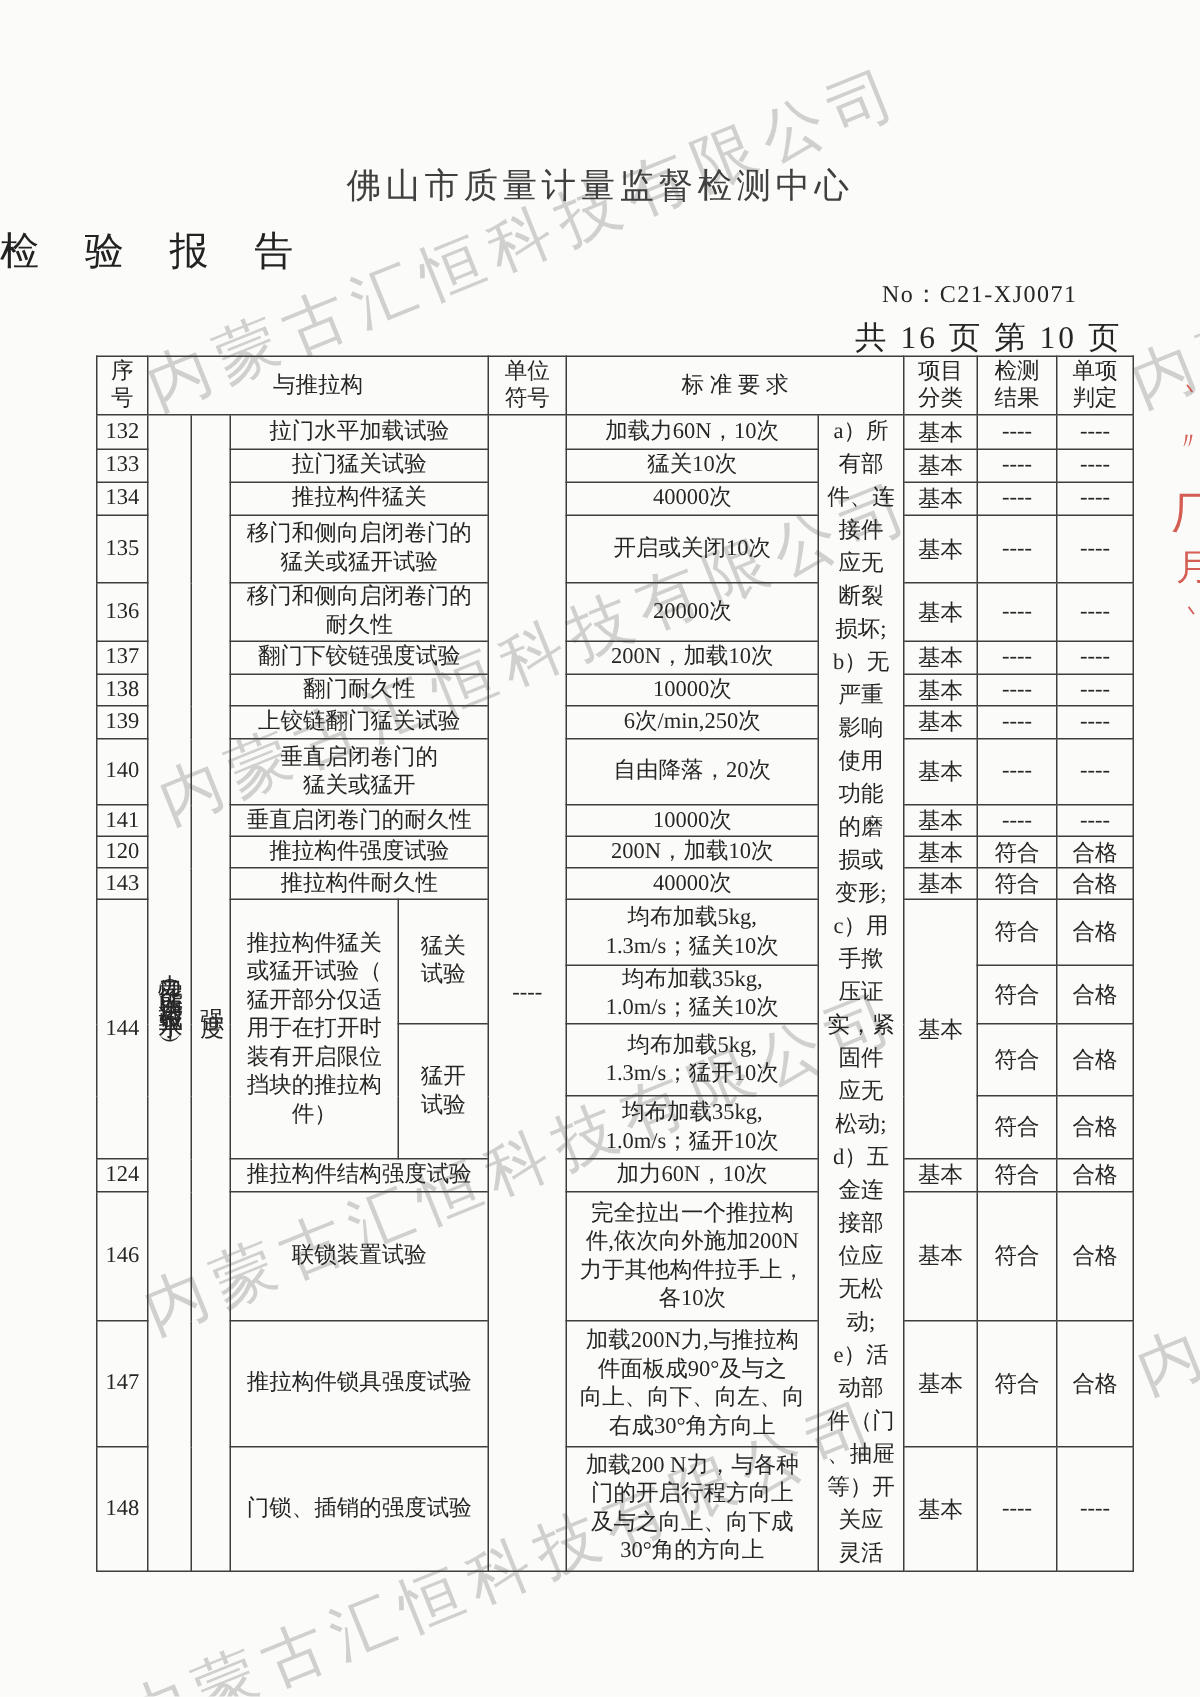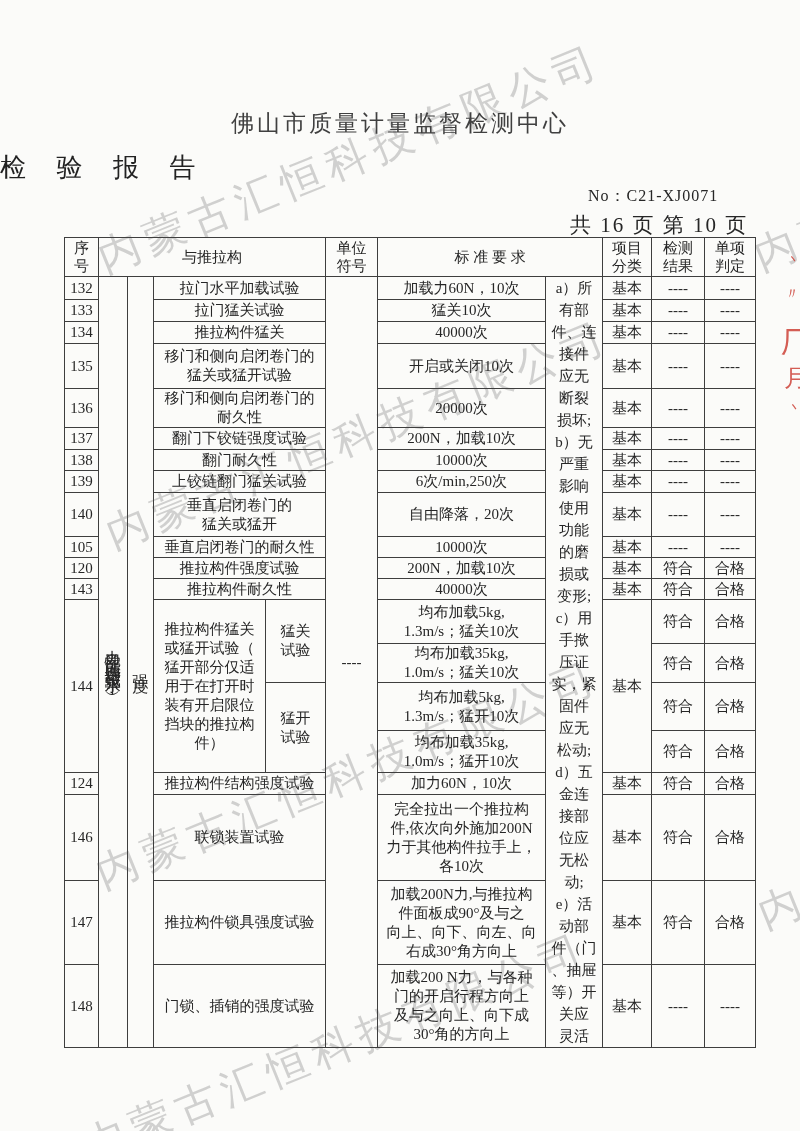--- a/index.html
+++ b/index.html
@@ -272,21 +272,21 @@
       <td class="seq">140</td>
       <td class="item" colspan="2">垂直启闭卷门的
 猛关或猛开</td>
       <td class="std">自由降落，20次</td>
       <td>基本</td>
       <td>----</td>
       <td>----</td>
     </tr>
 
     <tr style="height:21px">
-      <td class="seq">105</td>
+      <td class="seq">141</td>
       <td class="item" colspan="2">垂直启闭卷门的耐久性</td>
       <td class="std">10000次</td>
       <td>基本</td>
       <td>----</td>
       <td>----</td>
     </tr>
 
     <tr style="height:21px">
       <td class="seq">120</td>
       <td class="item" colspan="2">推拉构件强度试验</td>

